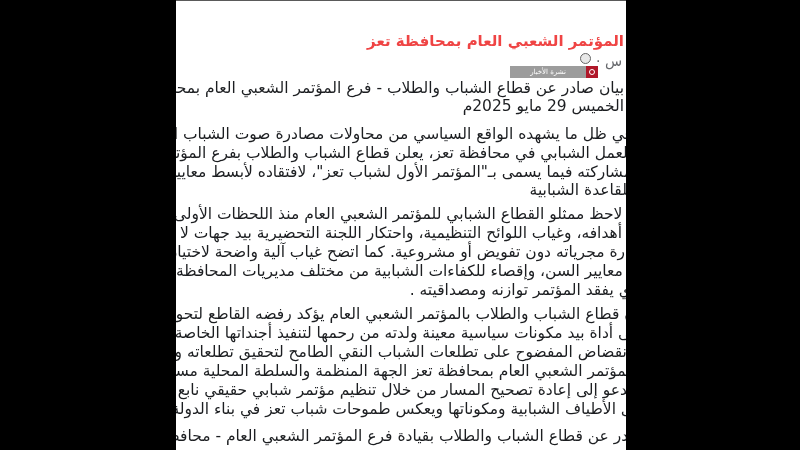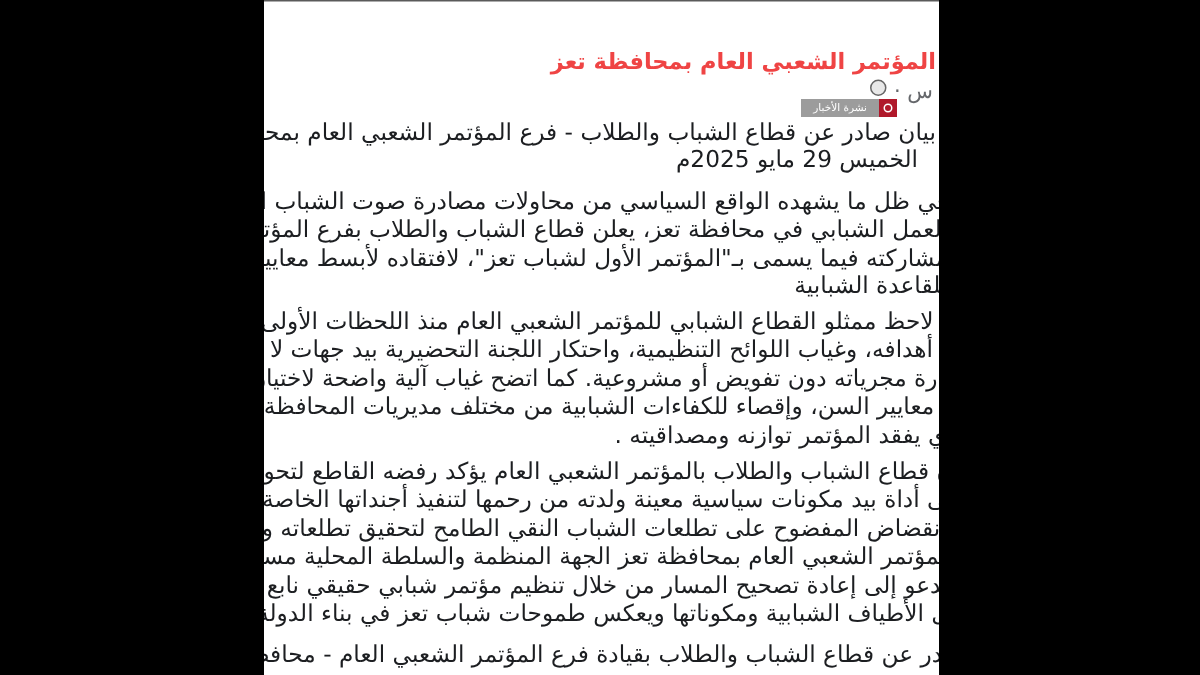--- a/index.html
+++ b/index.html
@@ -6,21 +6,21 @@
   body { width:800px; height:450px; background:#000; overflow:hidden; position:relative; font-family:"DejaVu Sans", sans-serif; }
   .frame { position:absolute; left:176px; top:0; width:450px; height:450px; background:#ffffff; overflow:hidden; }
   .topbar { position:absolute; left:0; top:0; width:450px; height:1px; background:#5a5a5a; }
   .clip { position:absolute; top:0; right:0; width:1000px; height:450px; direction:rtl; }
   .line { position:absolute; right:0; white-space:nowrap; direction:rtl; color:#1c1e21; font-size:15.5px; line-height:19px; }
   .title { font-weight:bold; font-size:15px; color:#ef4444; }
   .meta { font-size:14px; color:#65676b; display:flex; align-items:center; gap:4px; }
   .badge { display:inline-flex; align-items:center; direction:rtl; height:12px; margin-right:0; }
   .badge .logo { width:12px; height:12px; background:#b0182a; display:inline-flex; align-items:center; justify-content:center; }
   .badge .logo span { width:6px; height:6px; border-radius:50%; border:1.5px solid #fff; box-sizing:border-box; }
-  .badge .lbl { background:#9c9c9c; color:#fff; font-size:7px; line-height:12px; padding:0 8px; }
+  .badge .lbl { background:#9c9c9c; color:#fff; font-size:7px; line-height:12px; padding:0 20px; }
   .globe { position:absolute; width:11px; height:11px; border-radius:50%; border:1.5px solid #666; box-sizing:border-box; background:#e8e8e8; }
 </style>
 </head>
 <body>
 
 <div class="frame">
   <div class="topbar"></div>
   <div class="clip">
 
     <div class="line title" style="top:32px; right:2px;">المؤتمر الشعبي العام بمحافظة تعز</div>
@@ -30,21 +30,21 @@
     </div>
     <span class="globe" style="top:53px; right:35px;"></span>
     <div class="badge" style="position:absolute; top:66px; right:28px;">
       <span class="logo">
           <span></span>
         </span>
       <span class="lbl">نشرة الأخبار</span>
     </div>
 
     <div class="line" style="top:79px; right:2px;">بيان صادر عن قطاع الشباب والطلاب - فرع المؤتمر الشعبي العام بمحافظة تعز</div>
-    <div class="line" style="top:97px; right:14px;">الخميس 29 مايو 2025م</div>
+    <div class="line" style="top:97px; right:2px;">الخميس 29 مايو 2025م</div>
 
     <div class="line" style="top:125px; right:-6px;">في ظل ما يشهده الواقع السياسي من محاولات مصادرة صوت الشباب الحر وتشويه مسار</div>
     <div class="line" style="top:144px; right:-6px;">العمل الشبابي في محافظة تعز، يعلن قطاع الشباب والطلاب بفرع المؤتمر الشعبي العام تعليق</div>
     <div class="line" style="top:163px; right:-6px;">مشاركته فيما يسمى بـ"المؤتمر الأول لشباب تعز"، لافتقاده لأبسط معايير الشفافية والتمثيل الحقيقي</div>
     <div class="line" style="top:181px; right:-6px;">للقاعدة الشبابية</div>
 
     <div class="line" style="top:205px; right:-22px;">لقد لاحظ ممثلو القطاع الشبابي للمؤتمر الشعبي العام منذ اللحظات الأولى بانحراف المؤتمر</div>
     <div class="line" style="top:224px; right:-22px;">عن أهدافه، وغياب اللوائح التنظيمية، واحتكار اللجنة التحضيرية بيد جهات لا تمثل</div>
     <div class="line" style="top:243px; right:-22px;">وإدارة مجرياته دون تفويض أو مشروعية. كما اتضح غياب آلية واضحة لاختيار الأعضاء</div>
     <div class="line" style="top:262px; right:-22px;">في معايير السن، وإقصاء للكفاءات الشبابية من مختلف مديريات المحافظة، الأمر</div>

